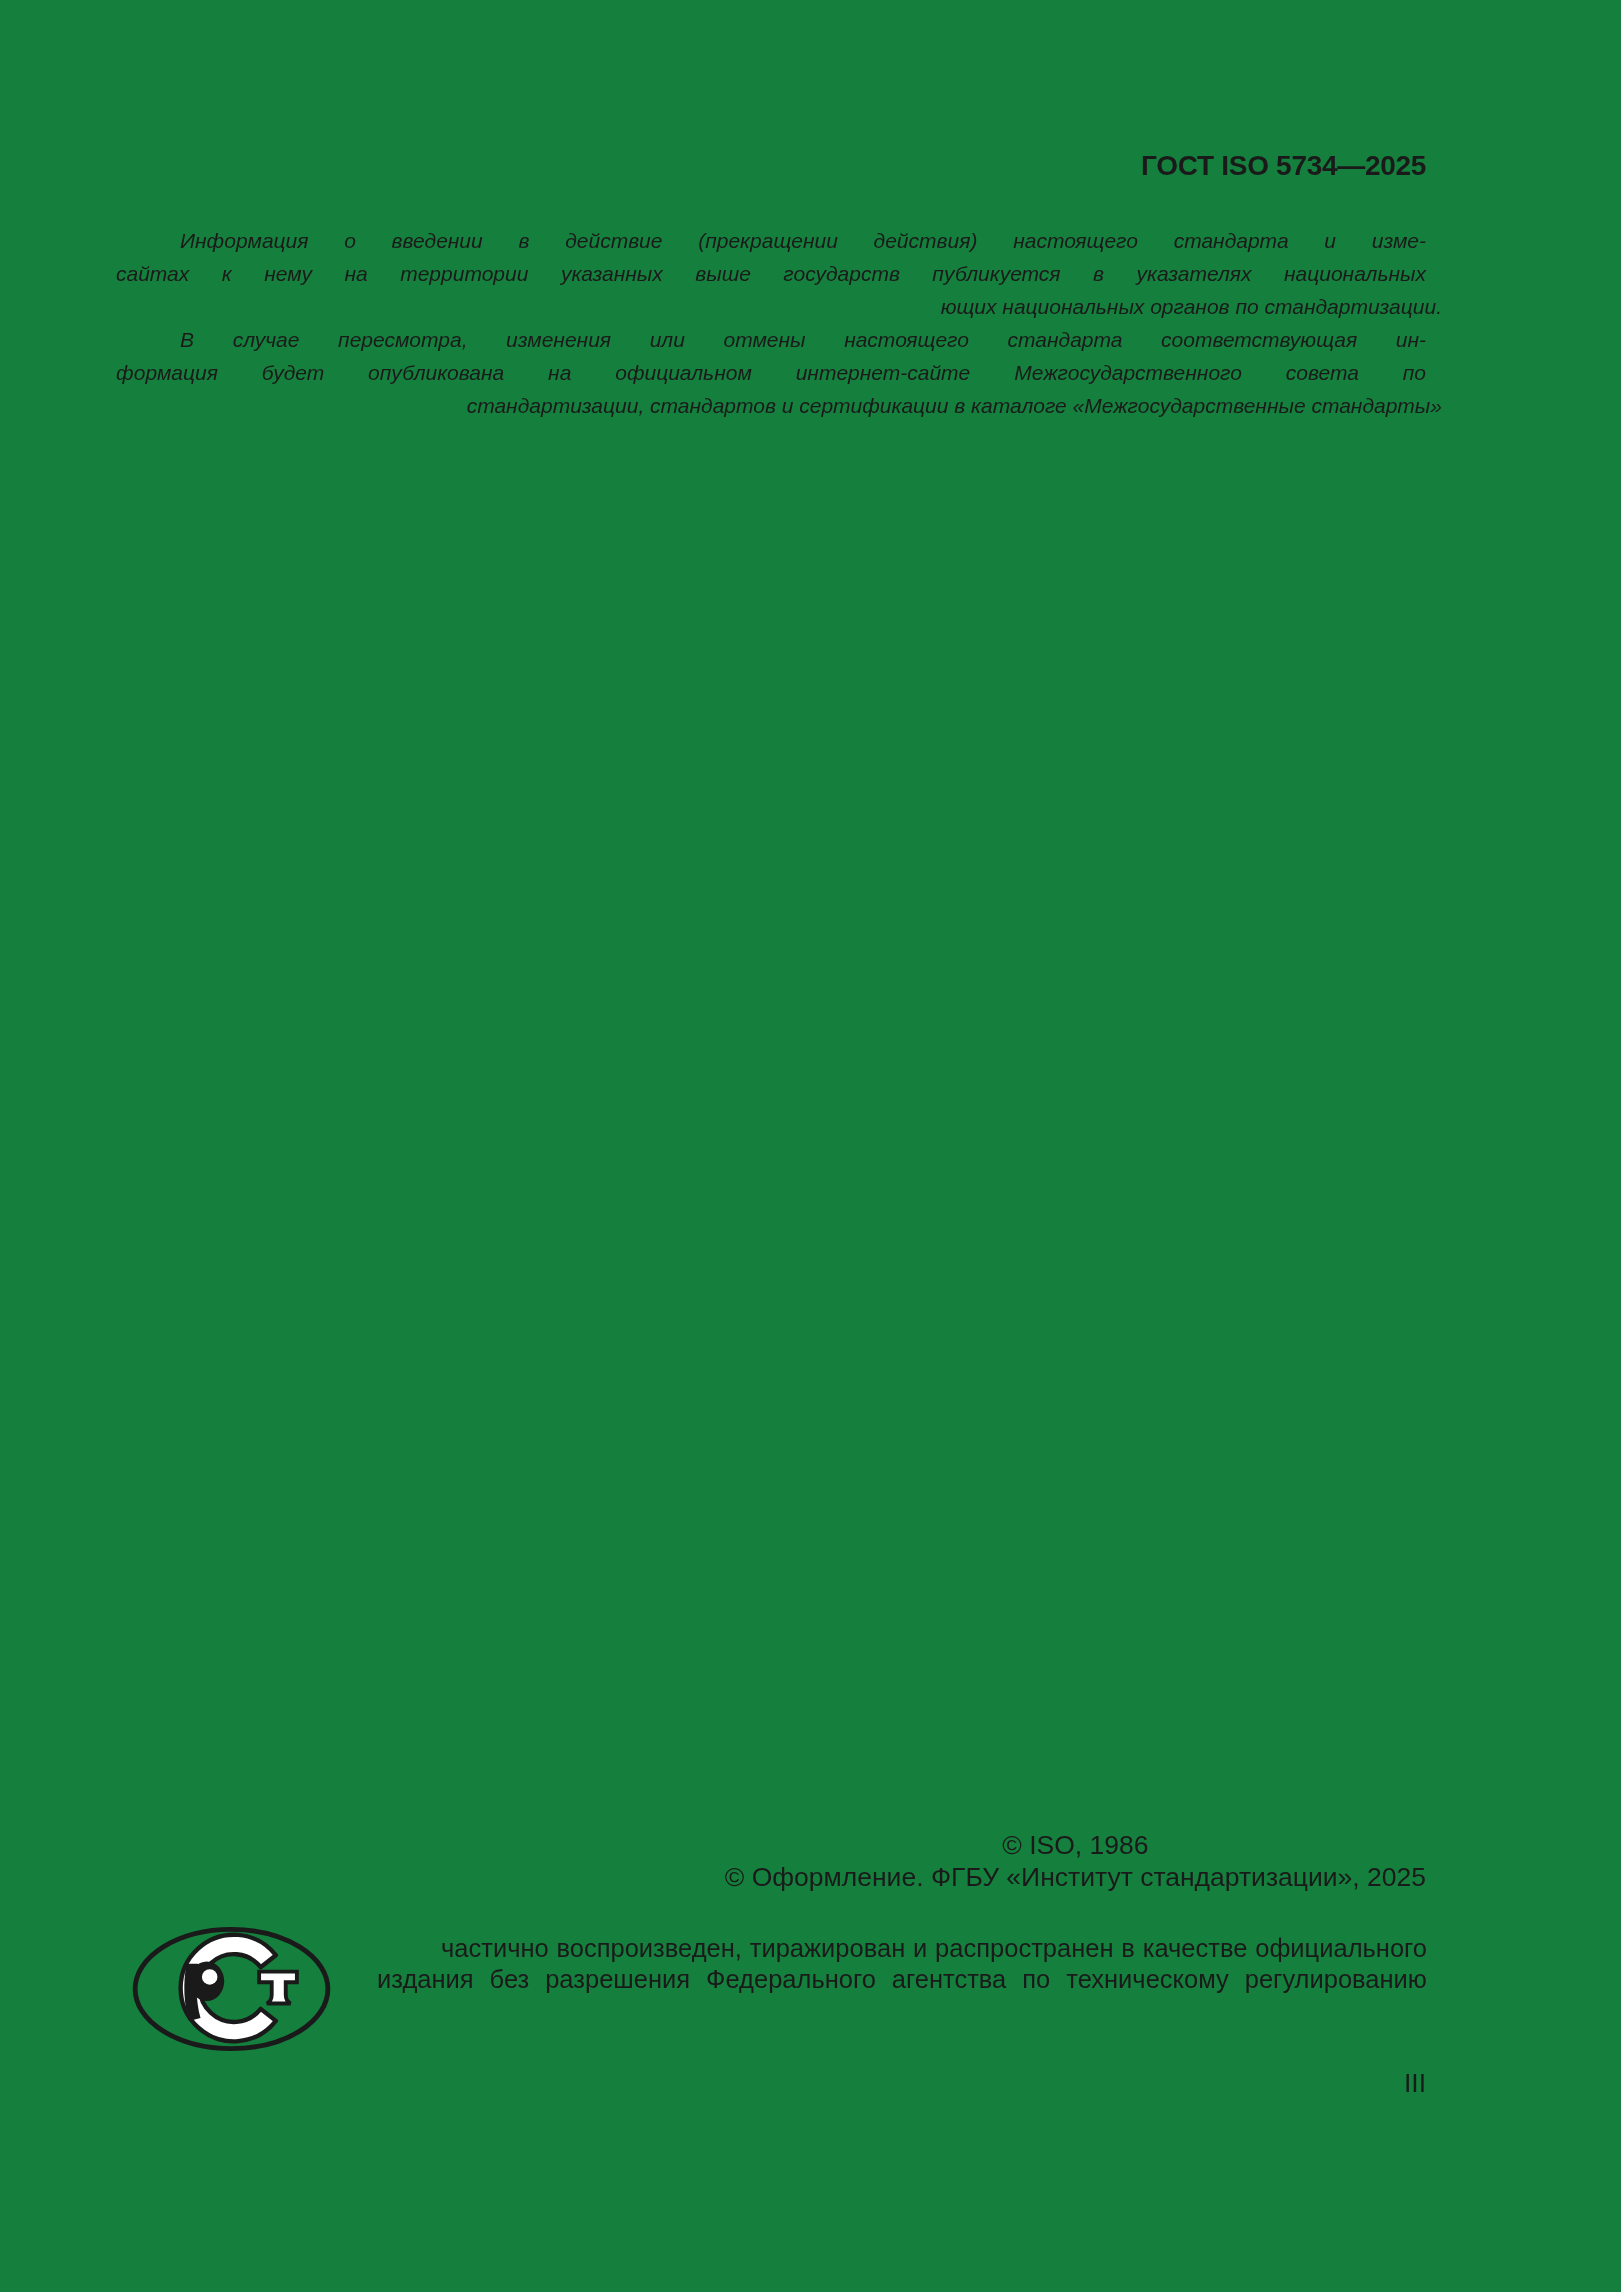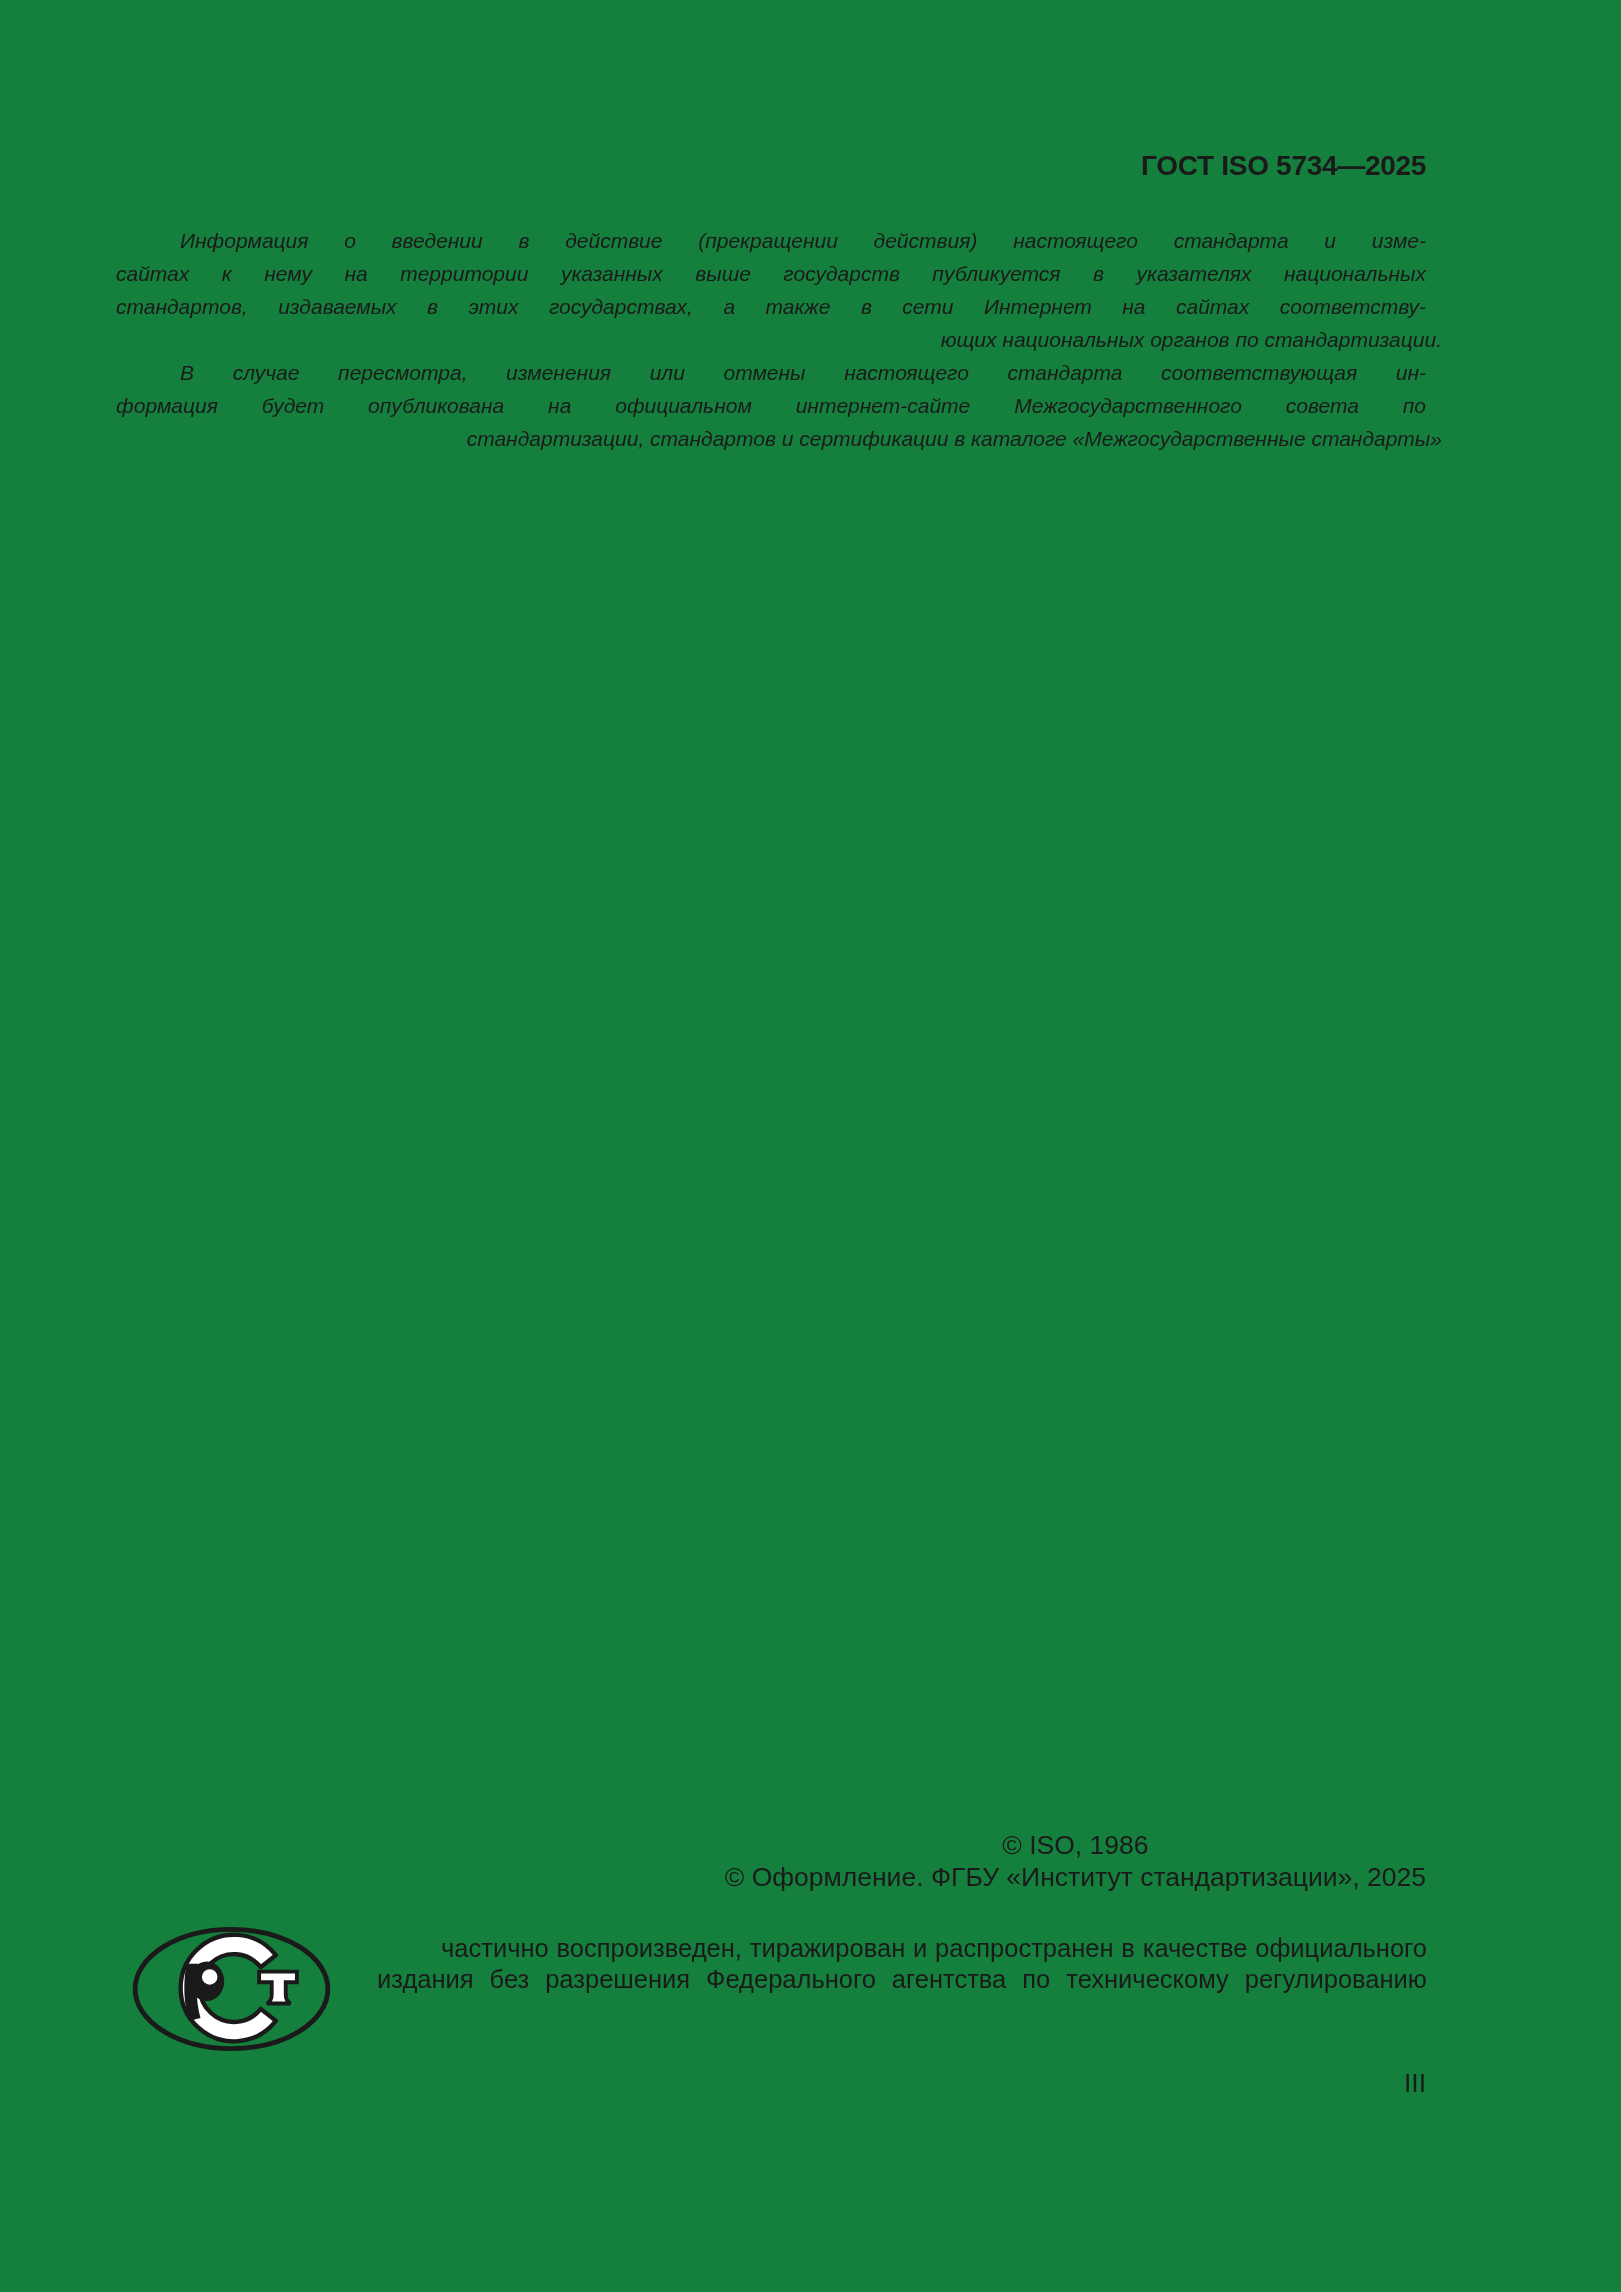--- a/index.html
+++ b/index.html
@@ -72,21 +72,20 @@
 <body>
 
 <div class="page">
 
   <div class="header">ГОСТ ISO 5734—2025</div>
 
   <div class="body-text">
     <div class="para">
       <span class="line jl">Информация о введении в действие (прекращении действия) настоящего стандарта и изме-</span>
       <span class="line jl">сайтах к нему на территории указанных выше государств публикуется в указателях национальных</span>
-      <span class="line jl">стандартов, издаваемых в этих государствах, а также в сети Интернет на сайтах соответству-</span>
       <span class="line ll">ющих национальных органов по стандартизации.</span>
     </div>
     <div class="para">
       <span class="line jl">В случае пересмотра, изменения или отмены настоящего стандарта соответствующая ин-</span>
       <span class="line jl">формация будет опубликована на официальном интернет-сайте Межгосударственного совета по</span>
       <span class="line ll">стандартизации, стандартов и сертификации в каталоге «Межгосударственные стандарты»</span>
     </div>
   </div>
 
   <div class="copyright">

